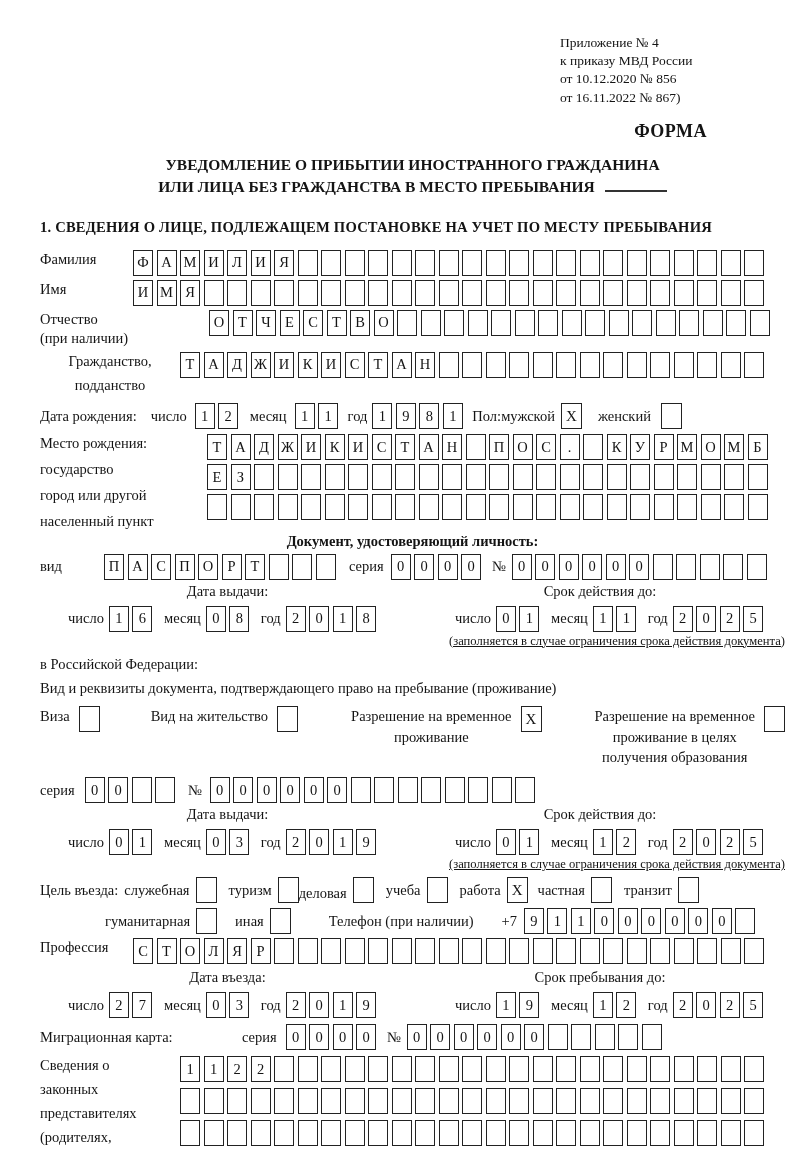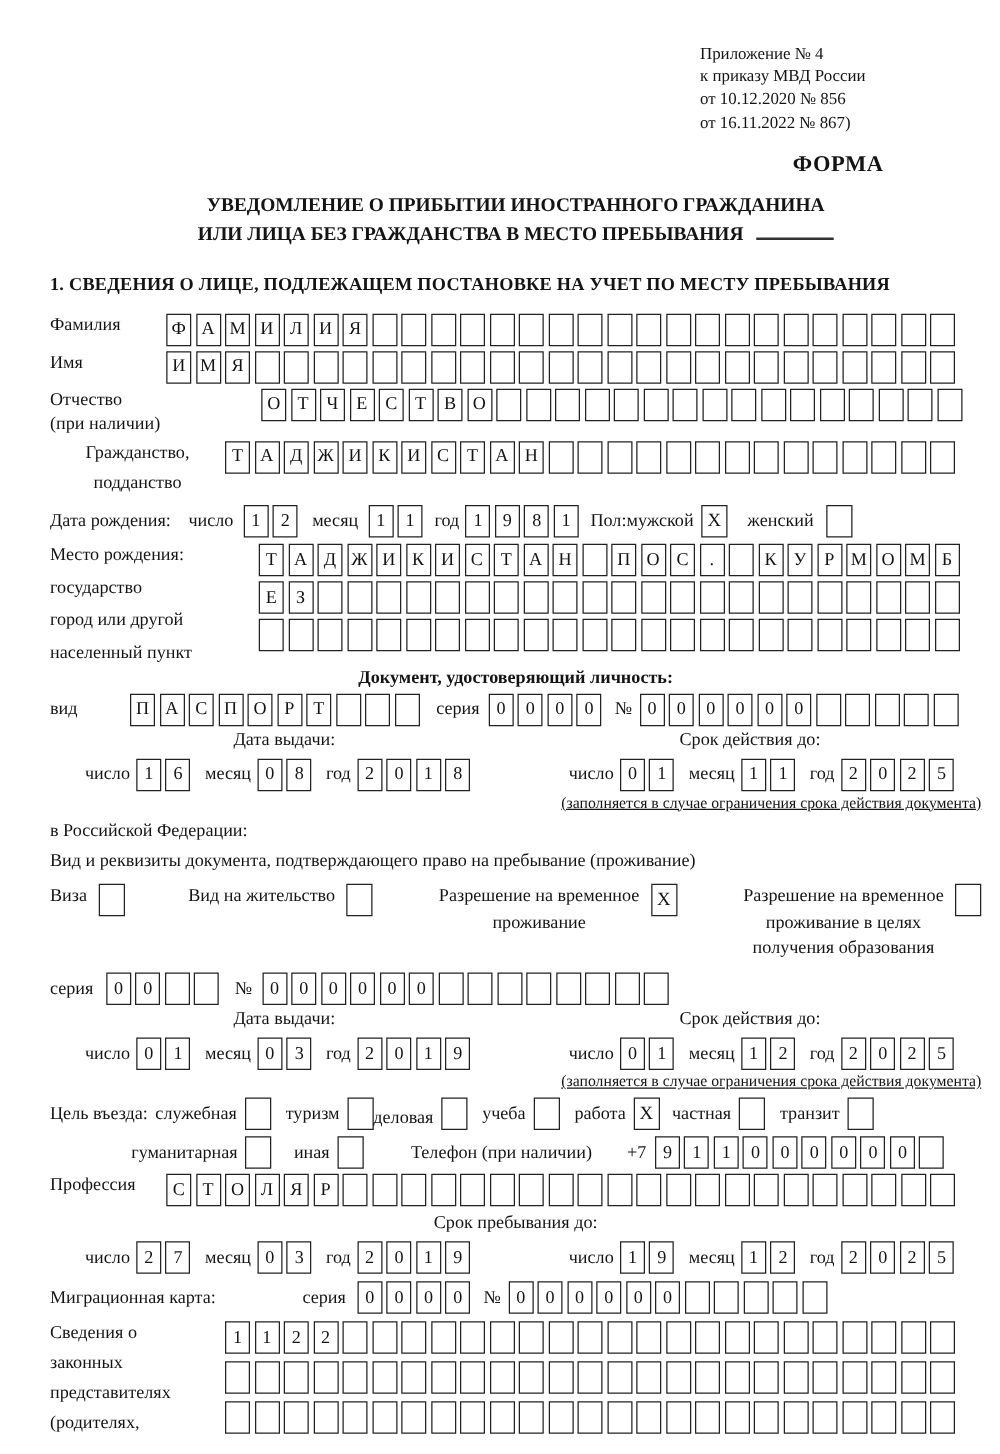--- a/index.html
+++ b/index.html
@@ -594,20 +594,23 @@
         <span class="cell"></span>
         <span class="cell"></span>
         <span class="cell"></span>
         <span class="cell"></span>
         <span class="cell"></span>
         <span class="cell"></span>
       </div>
   </div>
 
   <div class="two-col" style="margin-top:5px;">
+    <div class="col-left">
+        <div class="date-title">Дата въезда:</div>
+      </div>
     <div class="col-right">
         <div class="date-title">Срок пребывания до:</div>
       </div>
   </div>
   <div class="two-col">
     <div class="col-left">
       <div class="dategrp" style="padding-left:28px;">
         <span class="lbl">число</span>
         <span class="cells">
             <span class="cell">2</span>

